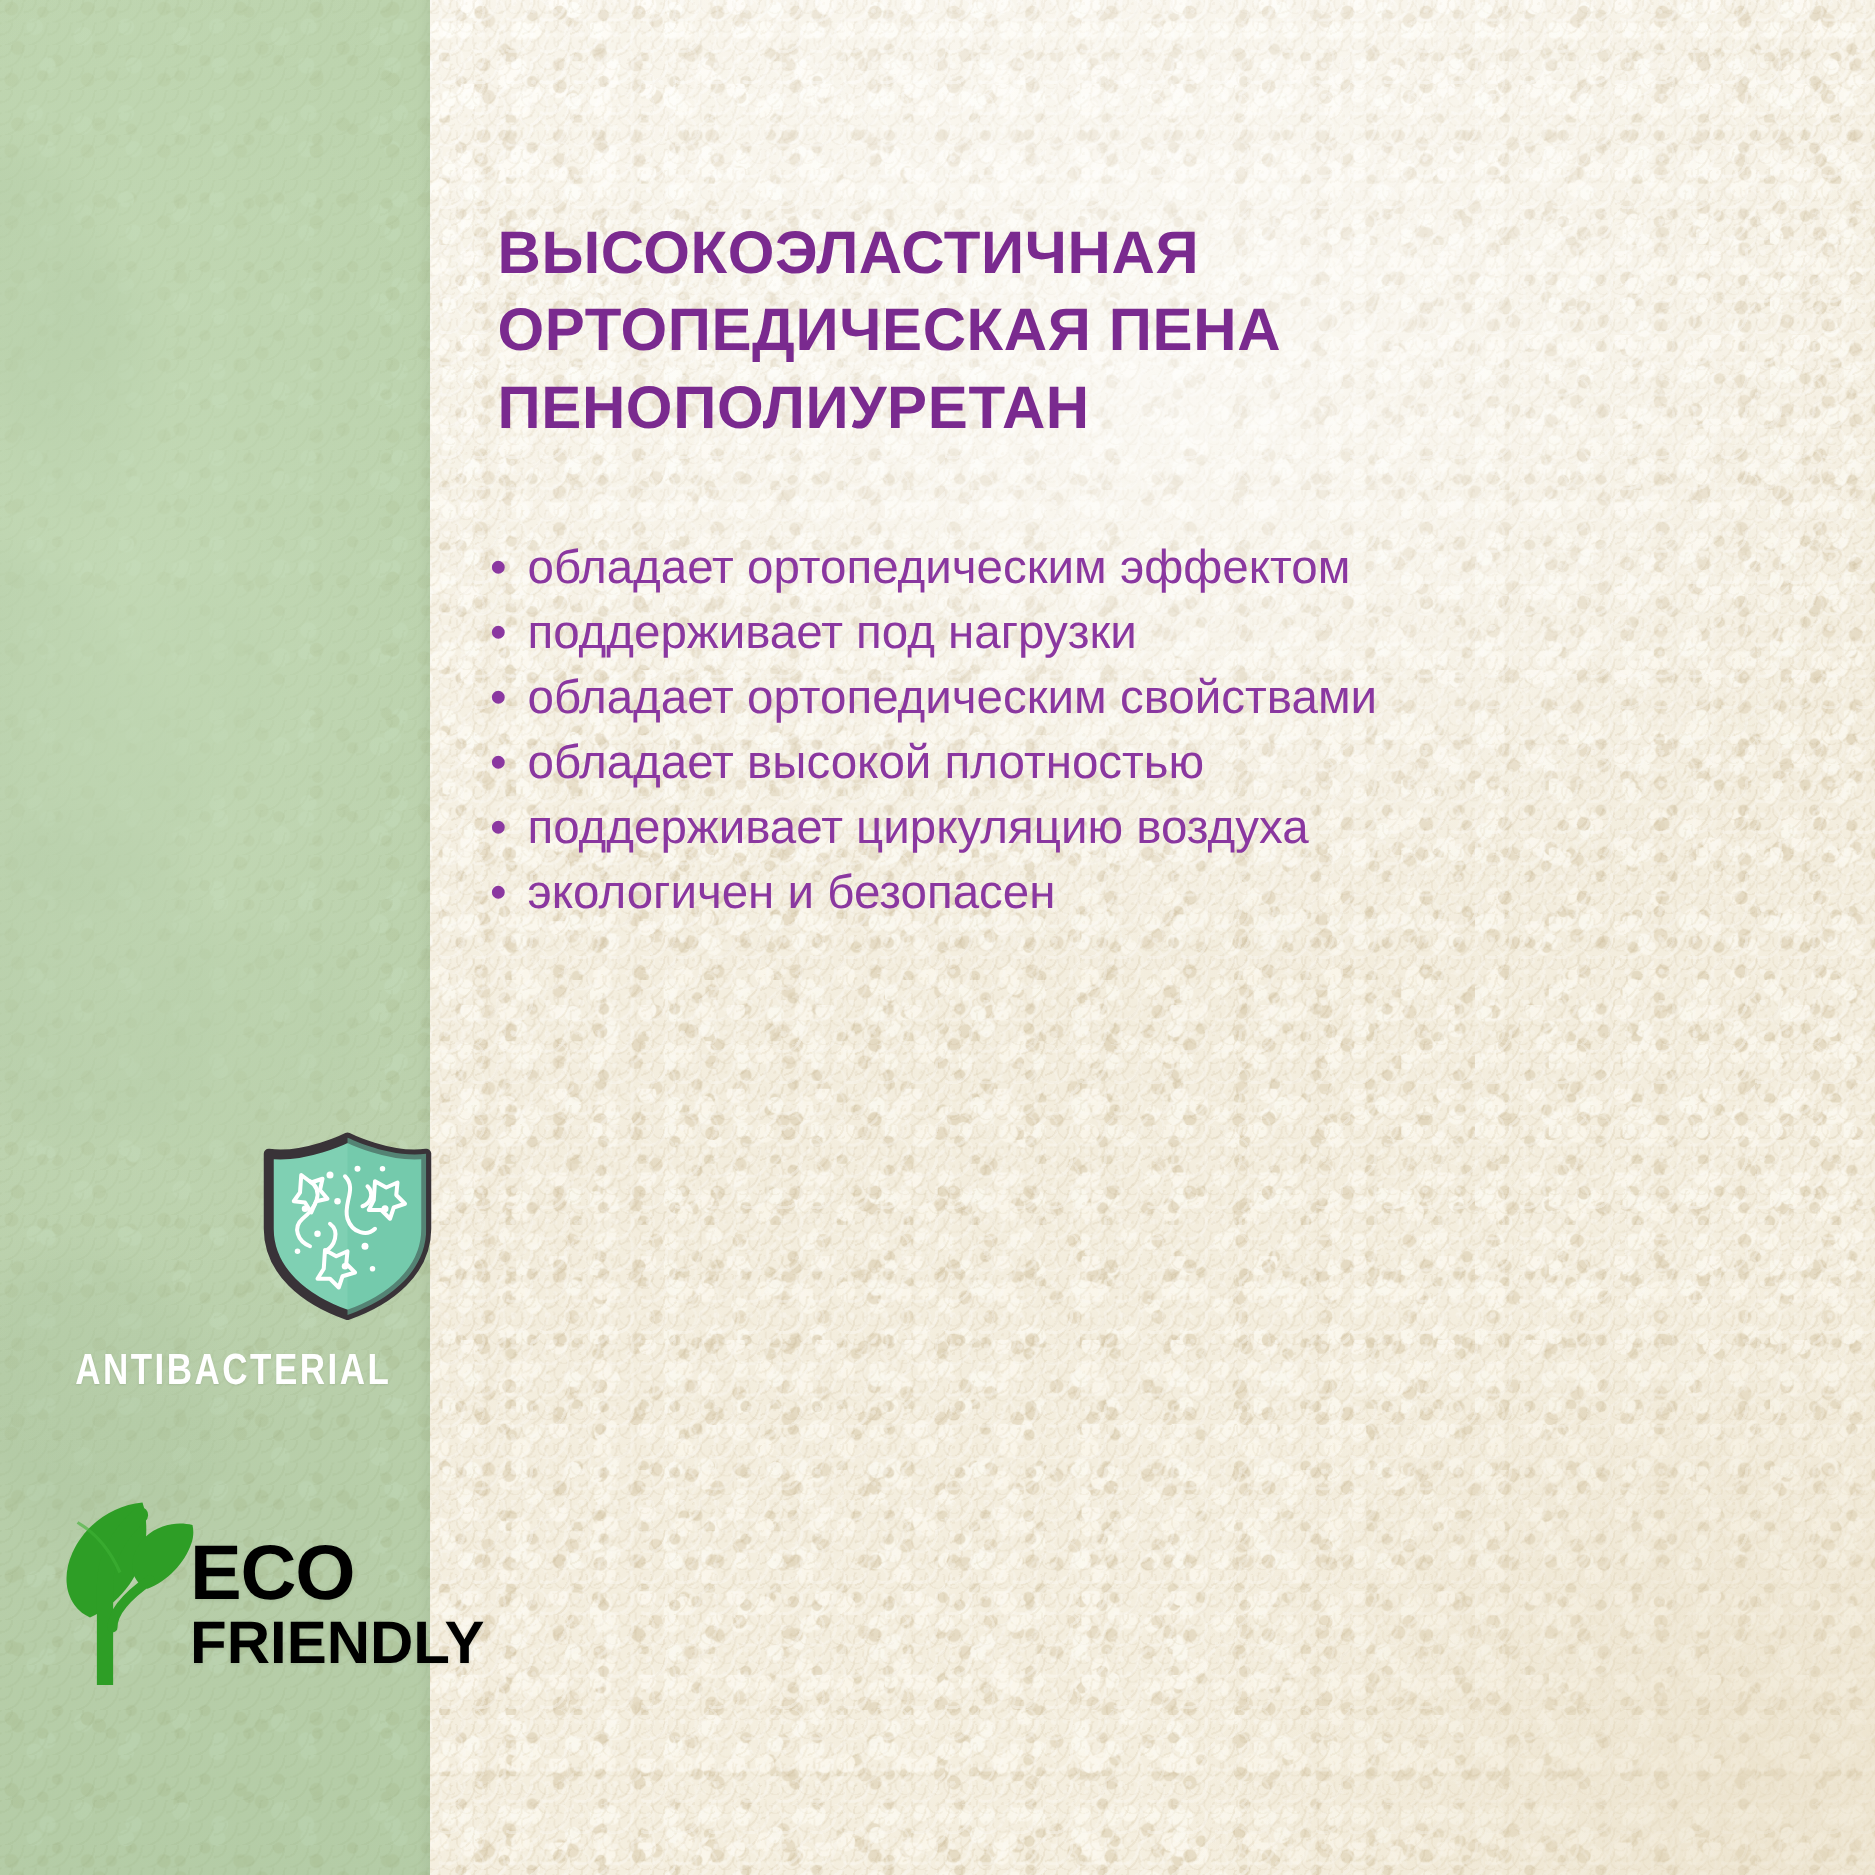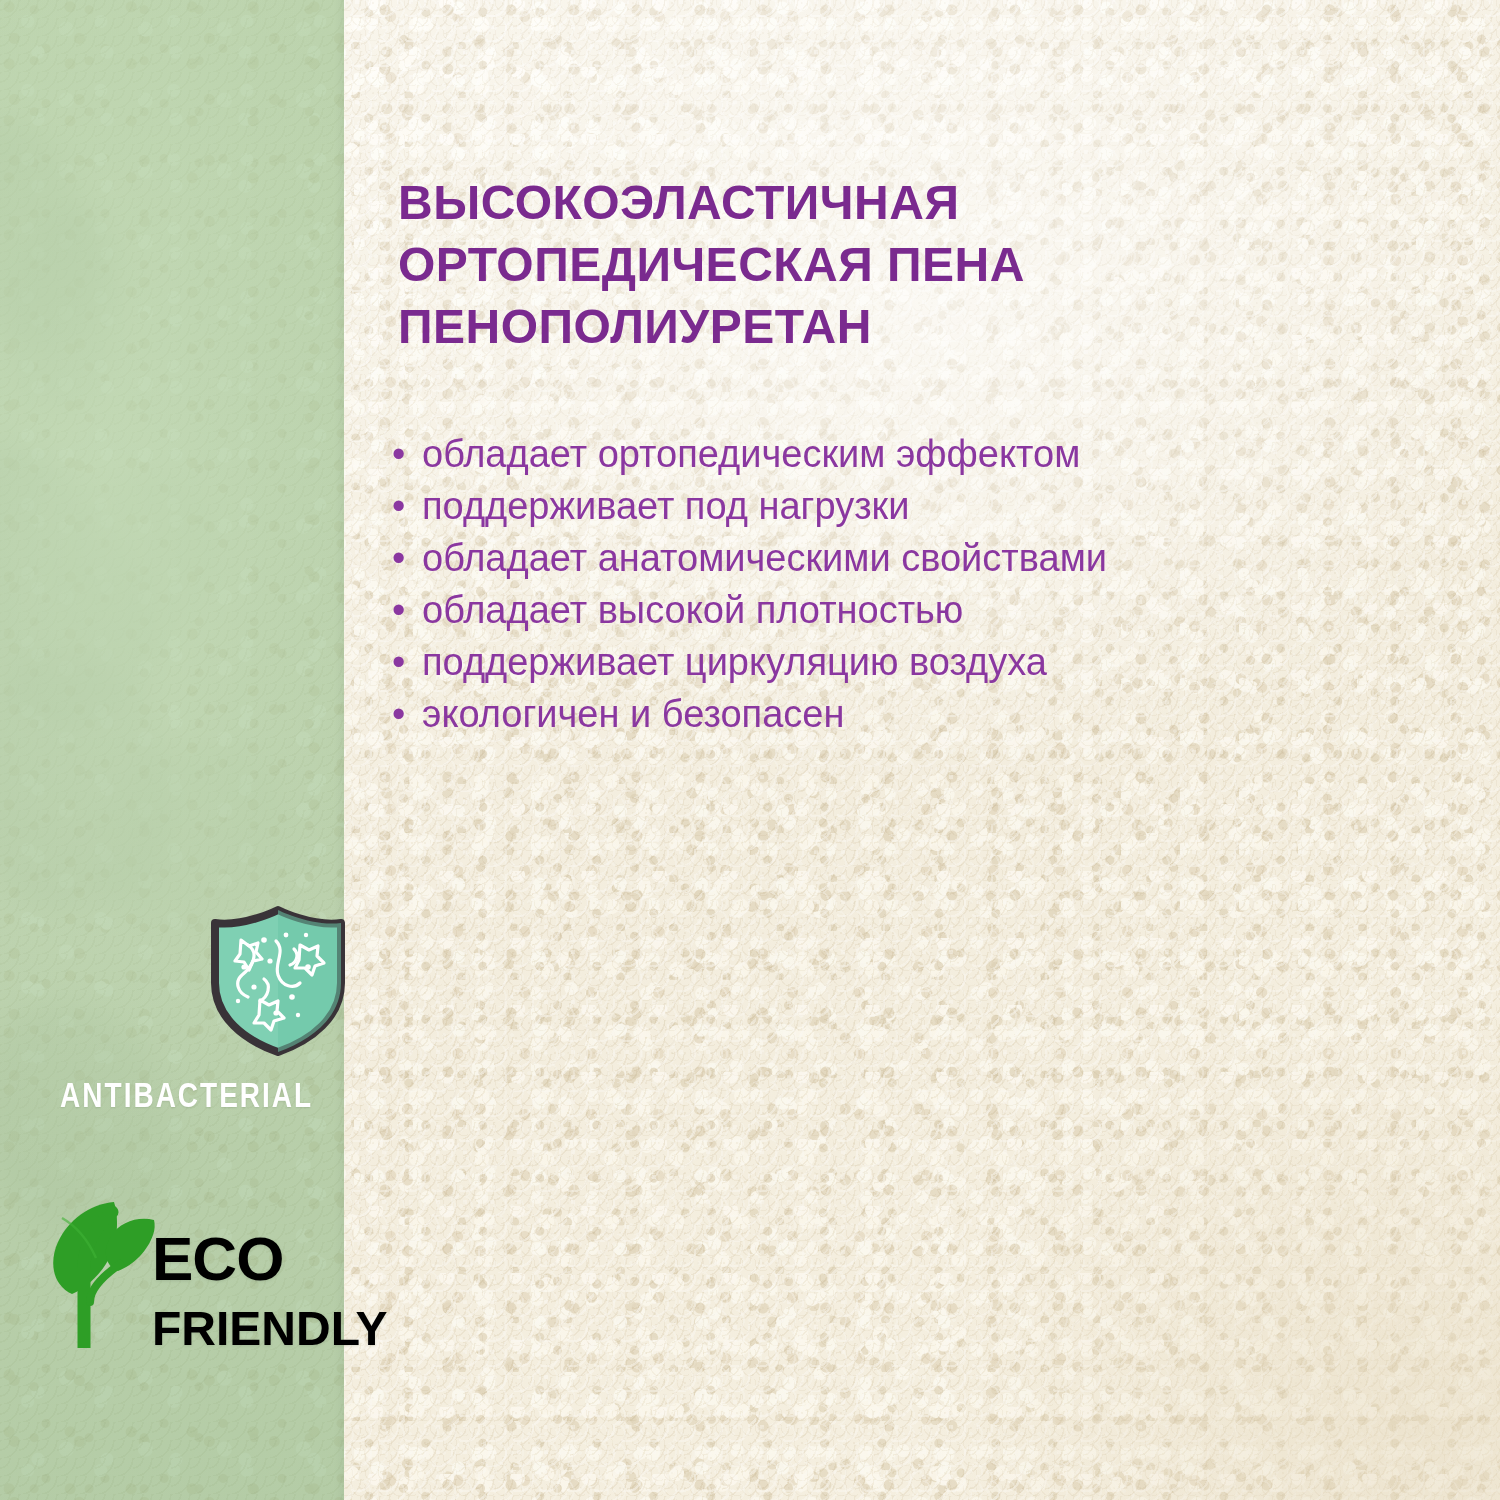--- a/index.html
+++ b/index.html
@@ -146,21 +146,21 @@
     margin-top:14px;font-size:35px;font-weight:bold;color:#ffffff;
     letter-spacing:2.5px;transform:scaleX(.80);transform-origin:center;
     white-space:nowrap;text-shadow:0 1px 2px rgba(90,110,85,.18);
   }
 
   .badge-eco{position:absolute;left:28px;top:1196px;width:316px;display:flex;align-items:flex-start;}
   .eco-leaf{flex:0 0 auto;margin-top:2px;}
   .eco-text{flex:0 0 auto;margin-left:-6px;padding-top:34px;color:#000000;line-height:.92;}
   .eco-l1{font-size:62px;font-weight:bold;letter-spacing:-1px;display:block;
           text-shadow:0 1px 3px rgba(90,110,85,.2);}
-  .eco-l2{font-size:48px;font-weight:bold;letter-spacing:0px;display:block;margin-top:20px;
+  .eco-l2{font-size:48px;font-weight:bold;letter-spacing:0px;display:block;margin-top:6px;
           text-shadow:0 1px 3px rgba(90,110,85,.2);}
 </style>
 </head>
 <body>
 
 <div class="canvas">
 
   <div class="foam-base"></div>
   <div class="foam-grain"></div>
   <div class="foam-grain2"></div>
@@ -252,21 +252,21 @@
       <div class="feature">
         <span class="dot">•</span>
         <span class="ftext">обладает ортопедическим эффектом</span>
       </div>
       <div class="feature">
         <span class="dot">•</span>
         <span class="ftext">поддерживает под нагрузки</span>
       </div>
       <div class="feature">
         <span class="dot">•</span>
-        <span class="ftext">обладает анатомическими свойствами</span>
+        <span class="ftext">обладает ортопедическим свойствами</span>
       </div>
       <div class="feature">
         <span class="dot">•</span>
         <span class="ftext">обладает высокой плотностью</span>
       </div>
       <div class="feature">
         <span class="dot">•</span>
         <span class="ftext">поддерживает циркуляцию воздуха</span>
       </div>
       <div class="feature">

